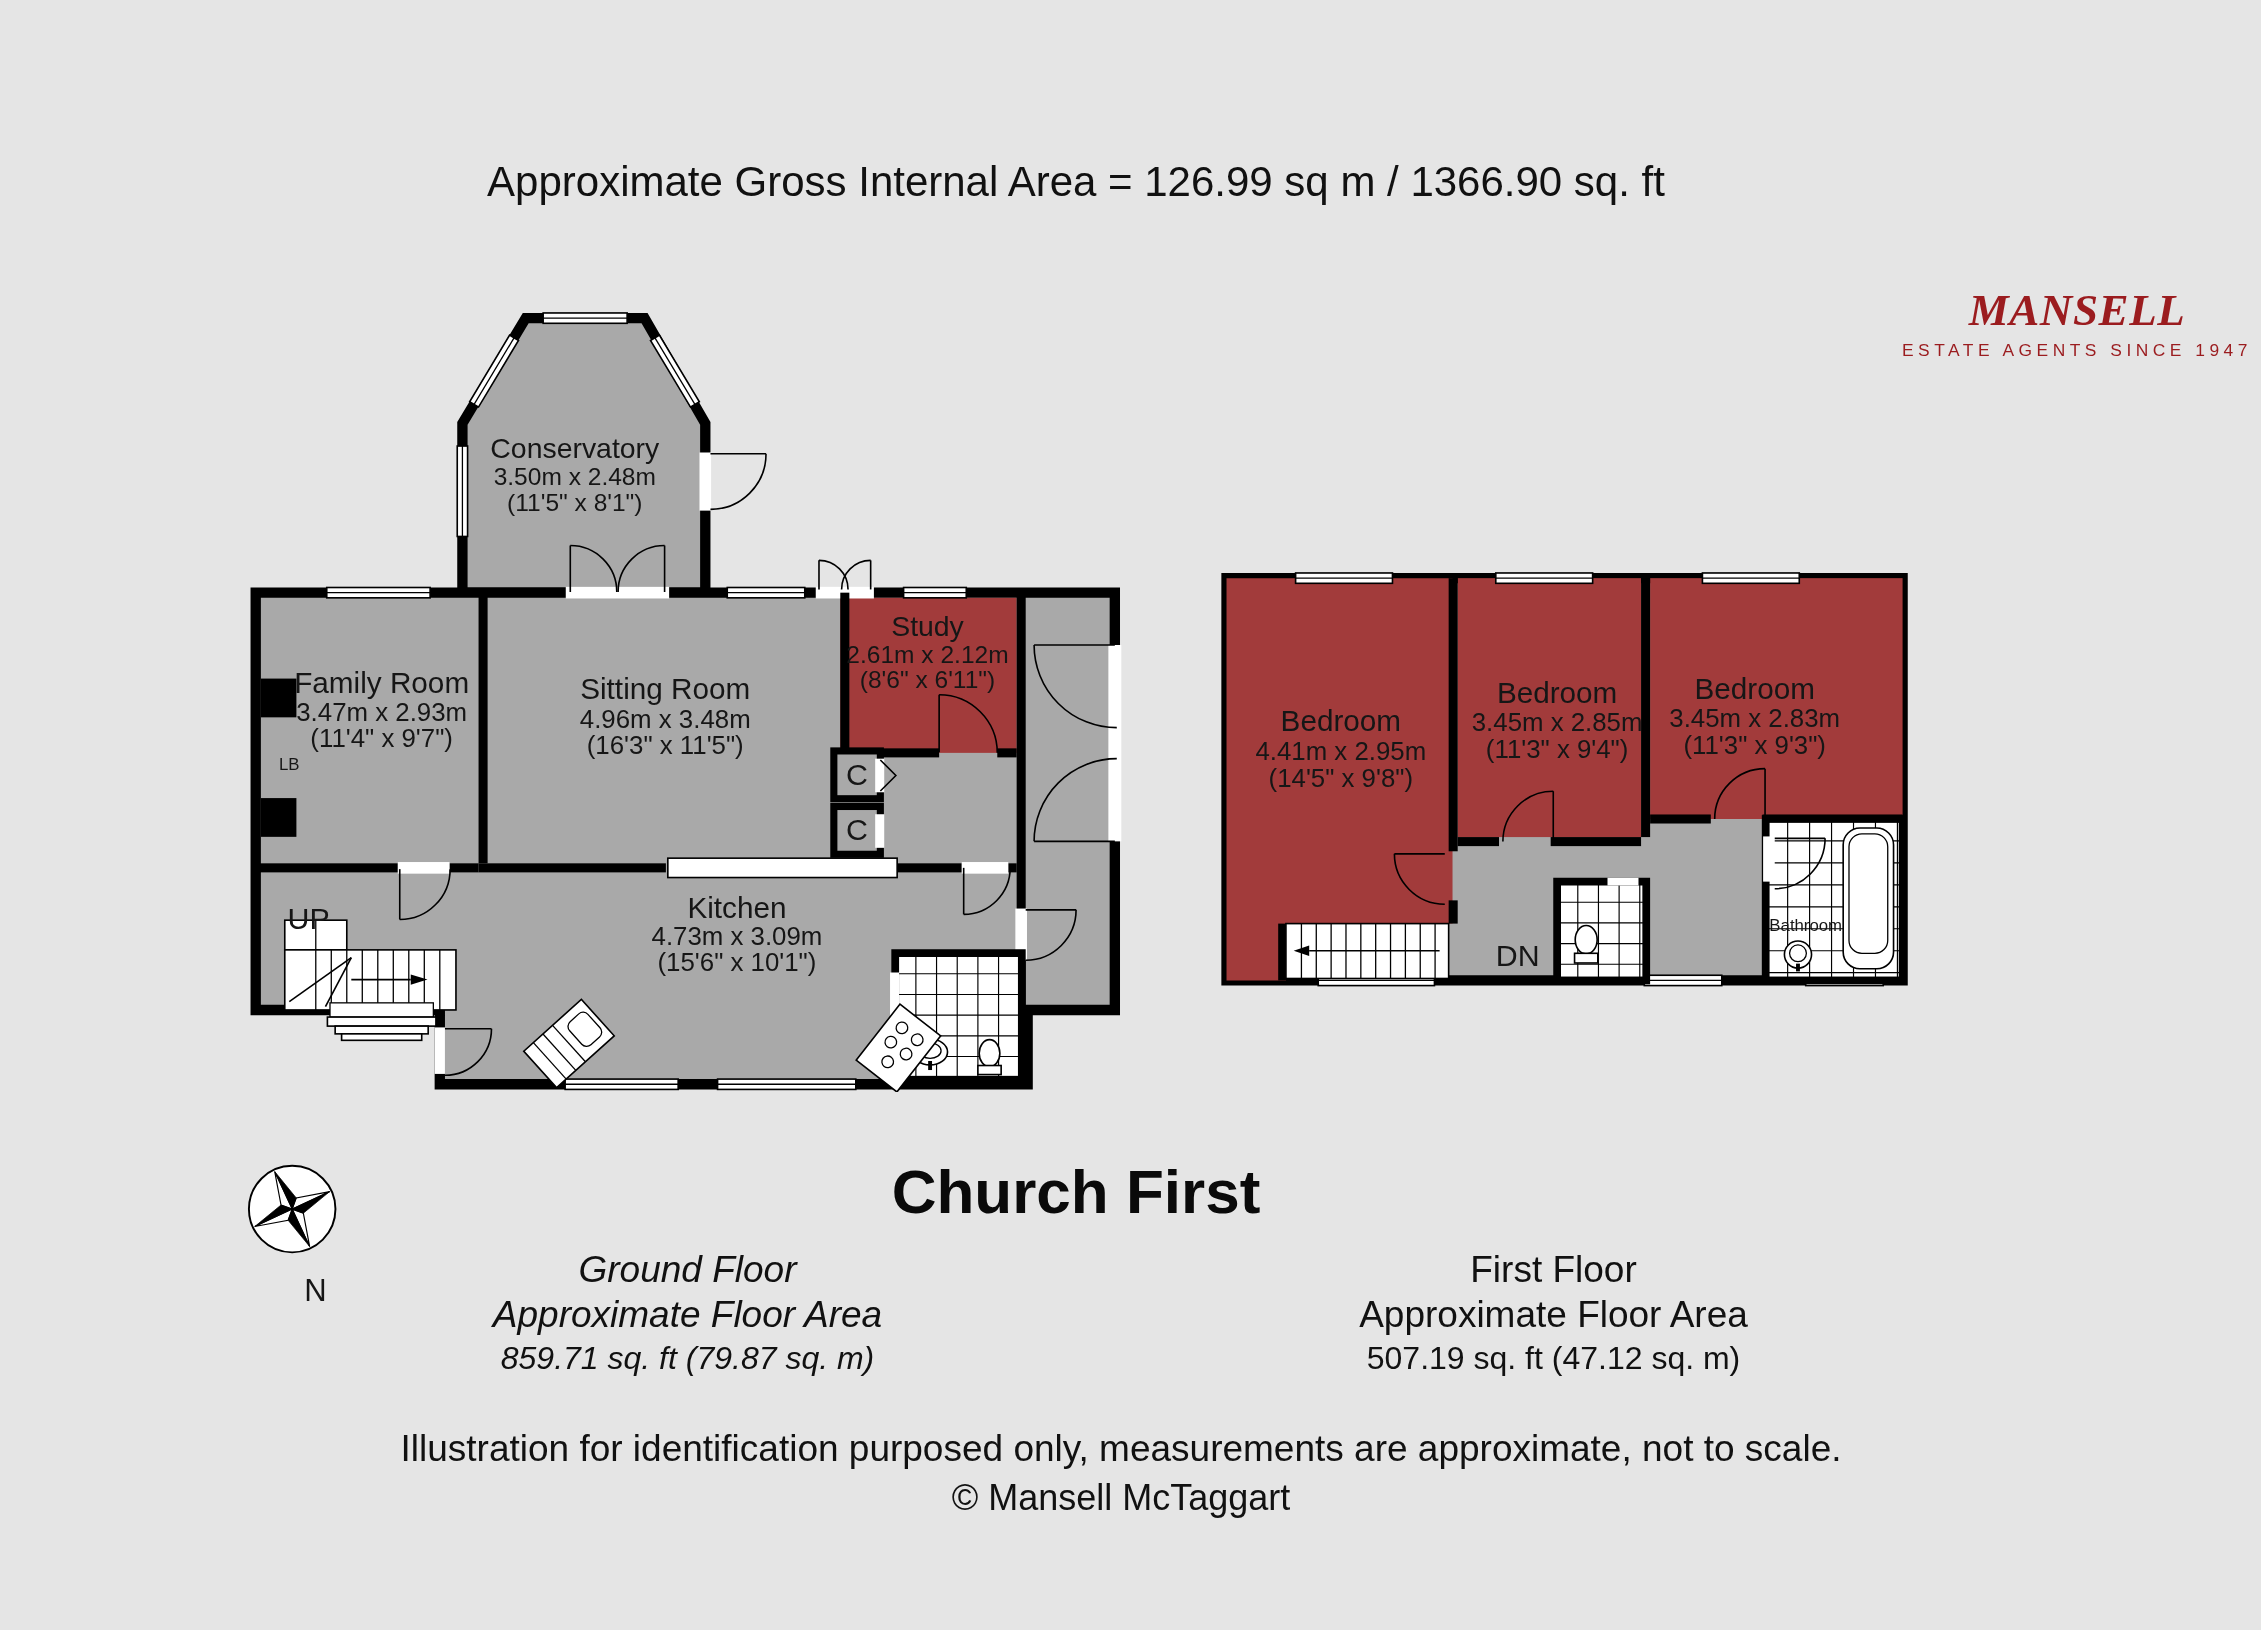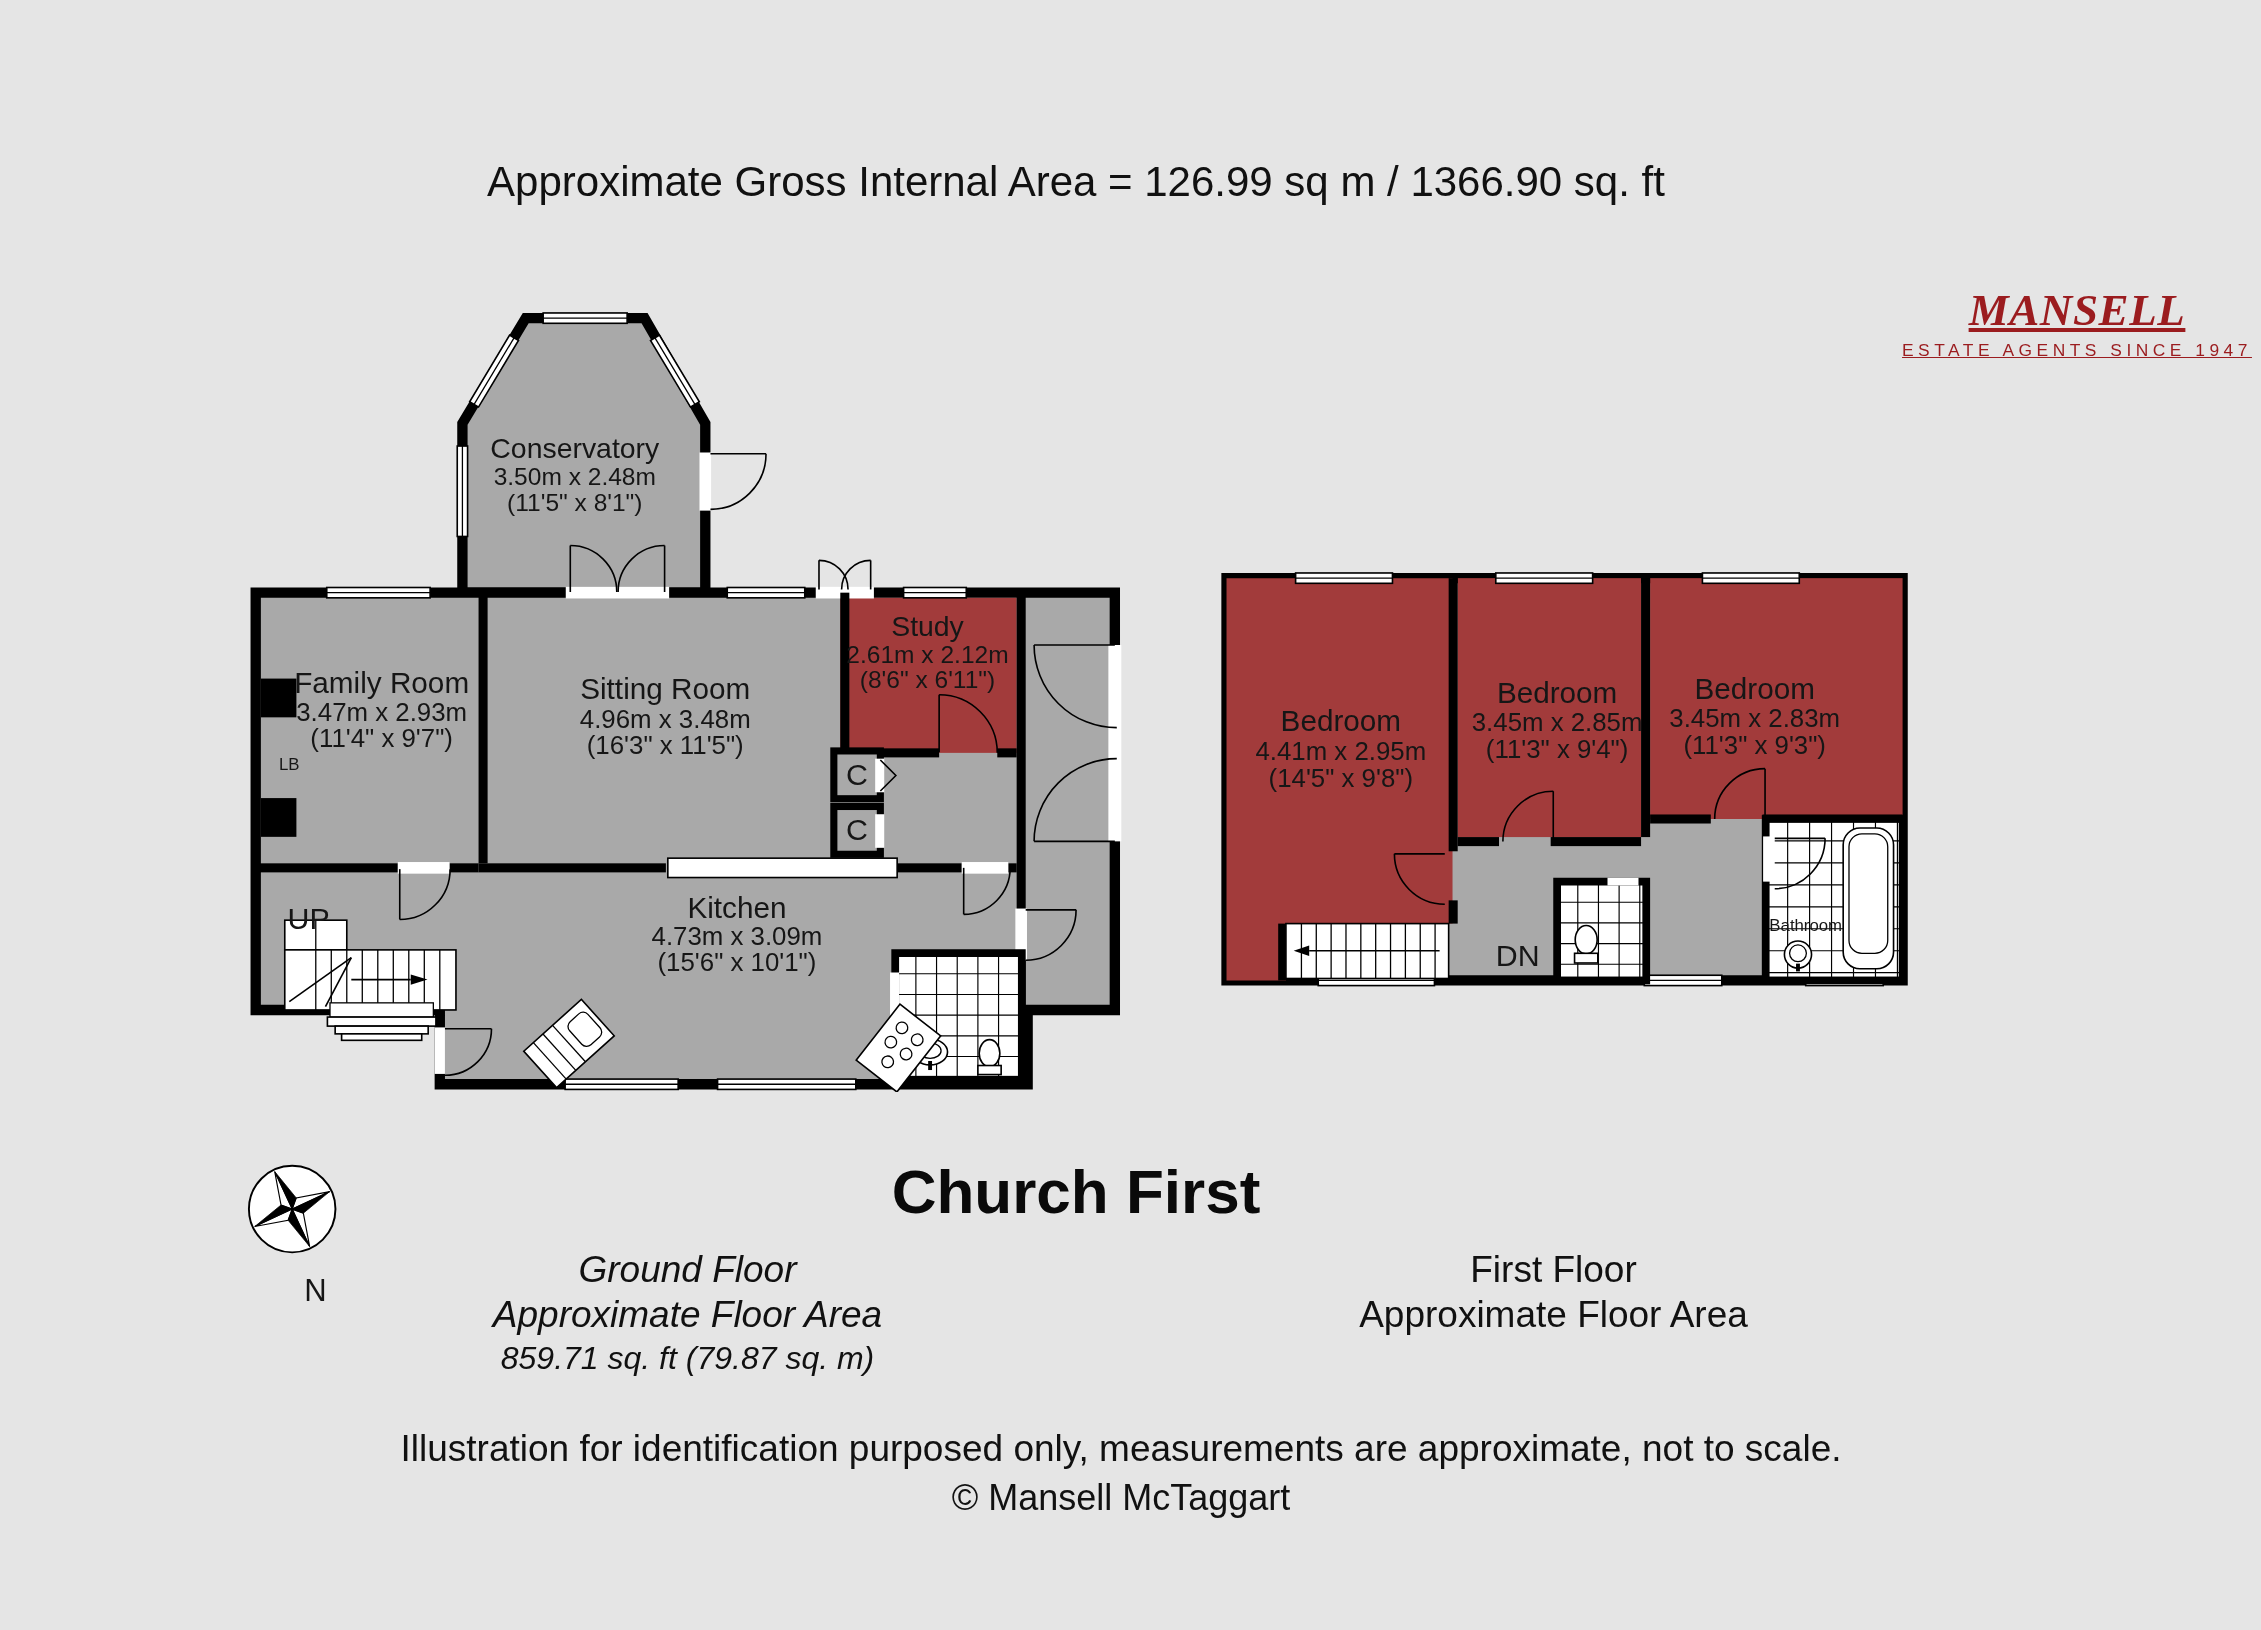--- a/index.html
+++ b/index.html
@@ -1,20 +1,20 @@
 <!DOCTYPE html>
 <html style="font-size:10.3px"><head>
 <meta charset="utf-8">
 <style>
   html,body{margin:0;padding:0;background:#fff;}
   .page{position:relative;width:2261px;height:1630px;background:#e5e5e5;overflow:hidden;
         font-family:"Liberation Sans", sans-serif;color:#000;}
   .abs{position:absolute;}
   .header-title{left:388px;top:158px;width:1376px;text-align:center;font-size:42px;color:#111;}
-  .logo{left:1896px;top:286px;width:362px;text-align:center;color:#9b1c1f;text-decoration:underline;}
+  .logo{left:1896px;top:286px;width:362px;text-align:center;color:#9b1c1f;}
   .logo-line{font-family:"Liberation Serif", serif;font-style:italic;font-weight:bold;
              font-size:45px;line-height:49px;letter-spacing:0.6px;}
   .logo-tagline{font-size:17.4px;letter-spacing:4.5px;margin-top:5.2px;font-family:"Liberation Sans",sans-serif;}
   .property-title{left:430px;top:1156px;width:1292px;text-align:center;
                   font-size:62px;font-weight:bold;color:#0a0a0a;}
   .caption{width:775px;text-align:center;color:#111;}
   .caption .cap-line{font-size:37px;line-height:45px;}
   .caption .cap-area{font-size:32px;line-height:43px;}
   .gf-caption{left:300px;top:1247px;font-style:italic;}
   .ff-caption{left:1166px;top:1247px;}
@@ -389,20 +389,21 @@
   <div class="abs property-title">Church First</div>
 
   <div class="abs caption gf-caption">
     <div class="cap-line">Ground Floor</div>
     <div class="cap-line">Approximate Floor Area</div>
     <div class="cap-area">859.71 sq. ft (79.87 sq. m)</div>
   </div>
   <div class="abs caption ff-caption">
     <div class="cap-line">First Floor</div>
     <div class="cap-line">Approximate Floor Area</div>
+    <div class="cap-area">507.19 sq. ft (47.12 sq. m)</div>
   </div>
 
   <div class="abs footer">
     <div class="disclaimer">Illustration for identification purposed only, measurements are approximate, not to scale.</div>
     <div class="copyright">© Mansell McTaggart</div>
   </div>
 
 </div>
 
 

